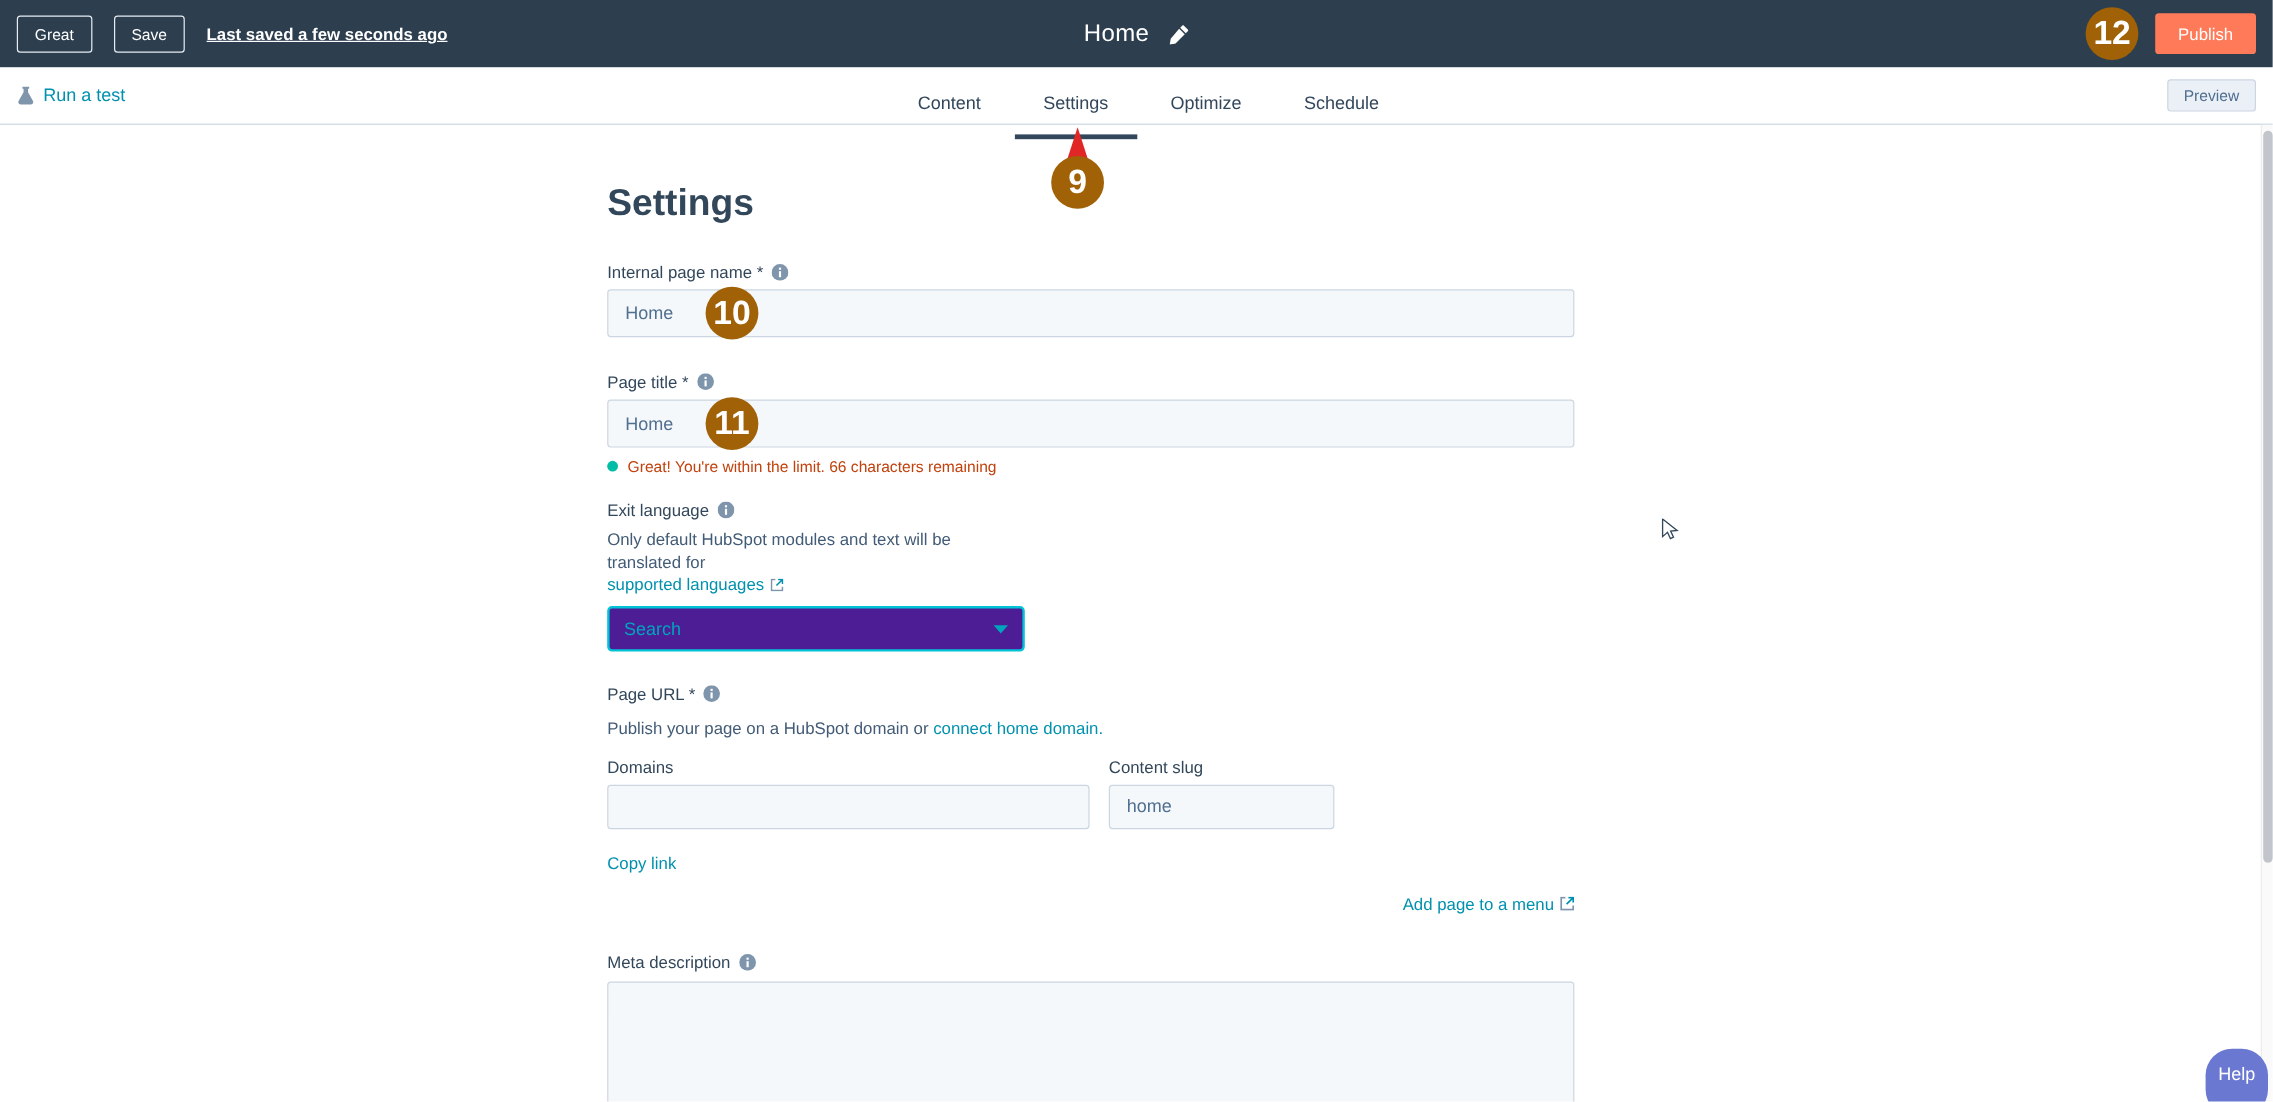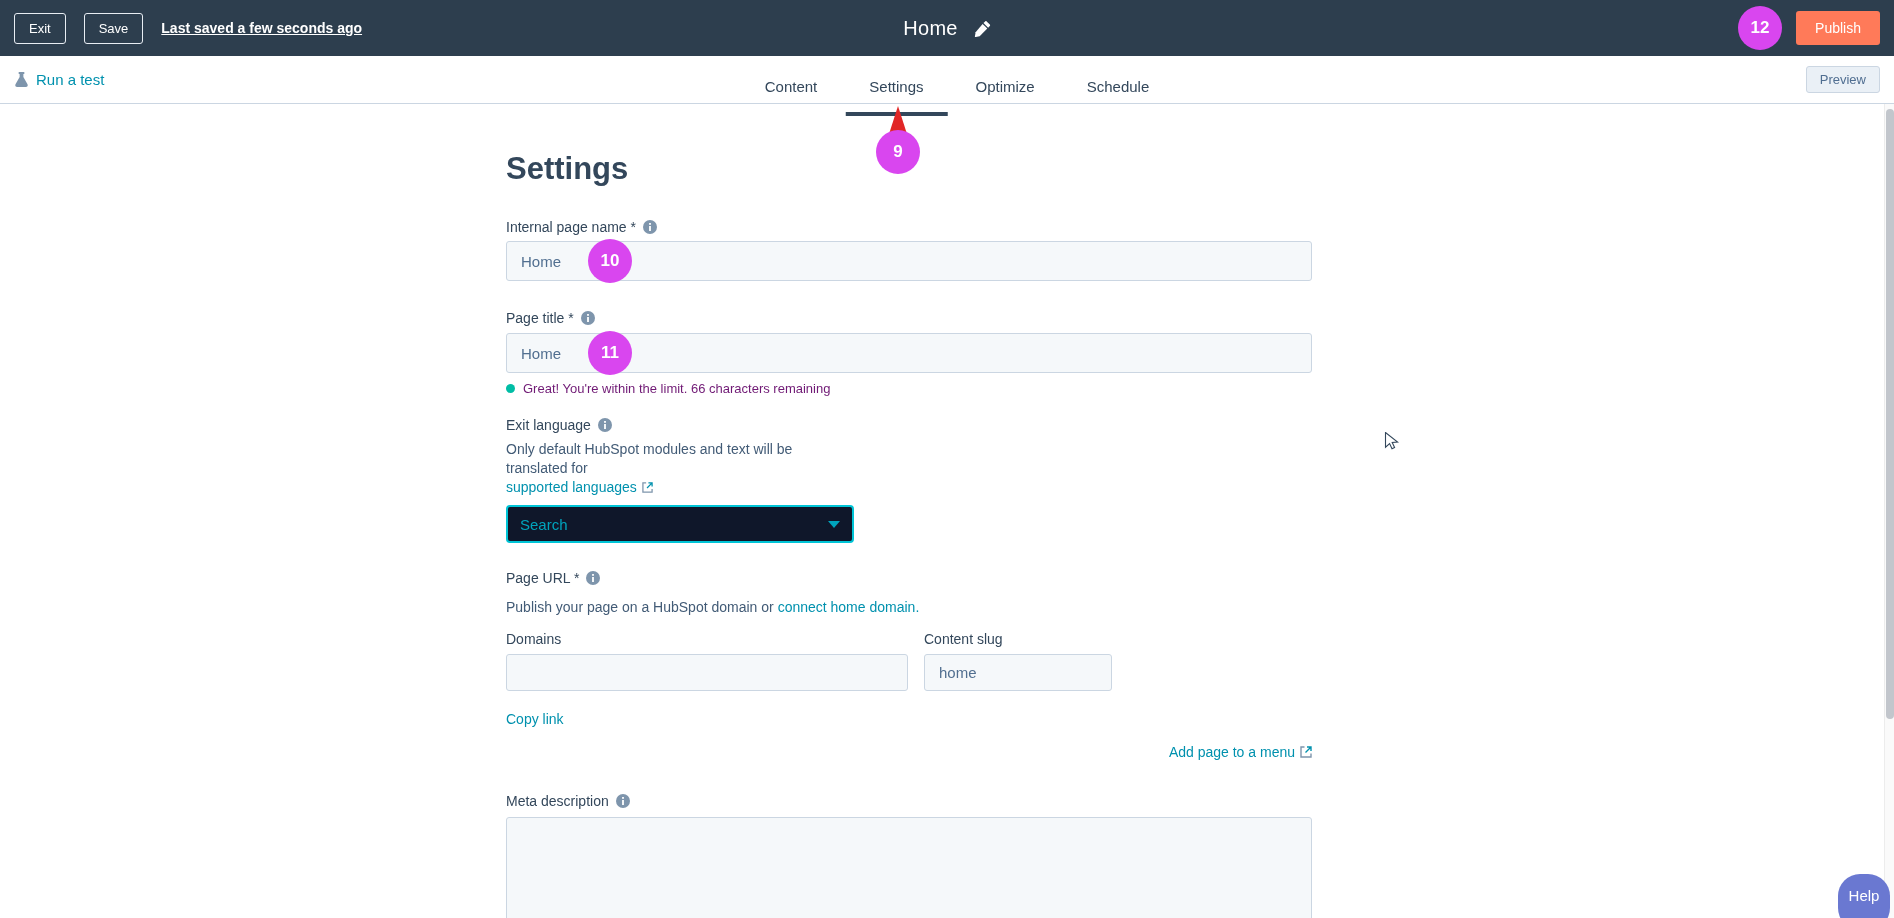--- a/index.html
+++ b/index.html
@@ -30,22 +30,22 @@
   }
   .page-title-top { color:#ffffff; font-size:20px; font-weight:400; letter-spacing:.3px; }
   .topbar-right { margin-left:auto; display:flex; align-items:center; gap:14px; }
   .btn-publish {
     background:#ff7a59; border:none; color:#ffffff; font-size:14px;
     padding:9px 19px; border-radius:3px; cursor:pointer; font-family:inherit;
   }
 
   
   .badge {
-    width:44px; height:44px; border-radius:50%; background:#d946ef;
-    color:#ffffff; font-size:17px; font-weight:700;
+    width:44px; height:44px; border-radius:50%; background:#a16207;
+    color:#ffffff; font-size:28px; font-weight:700;
     display:flex; align-items:center; justify-content:center; flex:0 0 auto;
   }
   .badge-pin { position:absolute; left:876px; top:106px; z-index:9; }
   .badge-pin .pin-arrow {
     position:absolute; left:13px; top:0; width:0; height:0;
     border-left:9px solid transparent; border-right:9px solid transparent;
     border-bottom:28px solid #e12626;
   }
   .badge-pin .badge { position:absolute; top:24px; left:0; }
 
@@ -82,27 +82,27 @@
   .info-icon { width:14px; height:14px; display:inline-flex; cursor:pointer; }
   .input-wrap { position:relative; }
   .text-input {
     width:100%; height:40px; background:#f5f8fa; border:1px solid #cbd6e2;
     border-radius:3px; font-size:15px; color:#516f90; padding:0 14px;
     font-family:inherit; outline:none;
   }
   .input-badge { position:absolute; left:82px; top:50%; transform:translateY(-50%); }
   .success-row { display:flex; align-items:center; gap:8px; margin-top:8px; }
   .success-dot { width:9px; height:9px; border-radius:50%; background:#00bda5; }
-  .success-text { font-size:13px; color:#701a75;text-align:right; }
+  .success-text { font-size:13px; color:#c2410c;text-align:right; }
   .helper-text { font-size:14px; color:#425b76; line-height:19px; }
   .teal-link { color:#0091ae; cursor:pointer; text-decoration:none; }
   .link-with-icon { display:inline-flex; align-items:center; gap:5px; }
   .select {
     width:348px; height:38px; border:2px solid #00c4d6; border-radius:4px;
-    background:#0f172a; display:flex; align-items:center; padding:0 12px;
+    background:#4c1d95; display:flex; align-items:center; padding:0 12px;
     cursor:pointer; margin-top:8px;
   }
   .select .select-text { font-size:15px; color:#00a4bd; flex:1; }
   .caret-down {
     width:0; height:0; border-left:6px solid transparent;
     border-right:6px solid transparent; border-top:7px solid #00a4bd;
   }
   .domains-row { display:flex; gap:16px; margin-top:13px; }
   .domains-col { width:402px; }
   .slug-col { width:188px; }
@@ -132,21 +132,21 @@
     font-size:15px; font-family:inherit; cursor:pointer; z-index:10;
     padding-bottom:14px;
   }
   .cursor { position:absolute; left:1384px; top:432px; z-index:20; pointer-events:none; }
 </style>
 </head>
 <body>
 
 <header class="topbar">
   <div class="topbar-left">
-    <button class="btn-ghost">Exit</button>
+    <button class="btn-ghost">Great</button>
     <button class="btn-ghost">Save</button>
     <a class="last-saved">Last saved a few seconds ago</a>
   </div>
   <div class="topbar-center">
     <span class="page-title-top">Home</span>
     <span style="display:inline-flex;">
       <svg width="17" height="17" viewBox="0 0 16 16" fill="#ffffff">
         <path d="M11.7 1.3l3 3c.4.4.4 1 0 1.4l-1.6 1.6-4.4-4.4L10.3 1.3c.4-.4 1-.4 1.4 0z"></path>
         <path d="M7.9 3.7l4.4 4.4-7.2 7.2-4.6.9.8-4.7z"></path>
       </svg>

